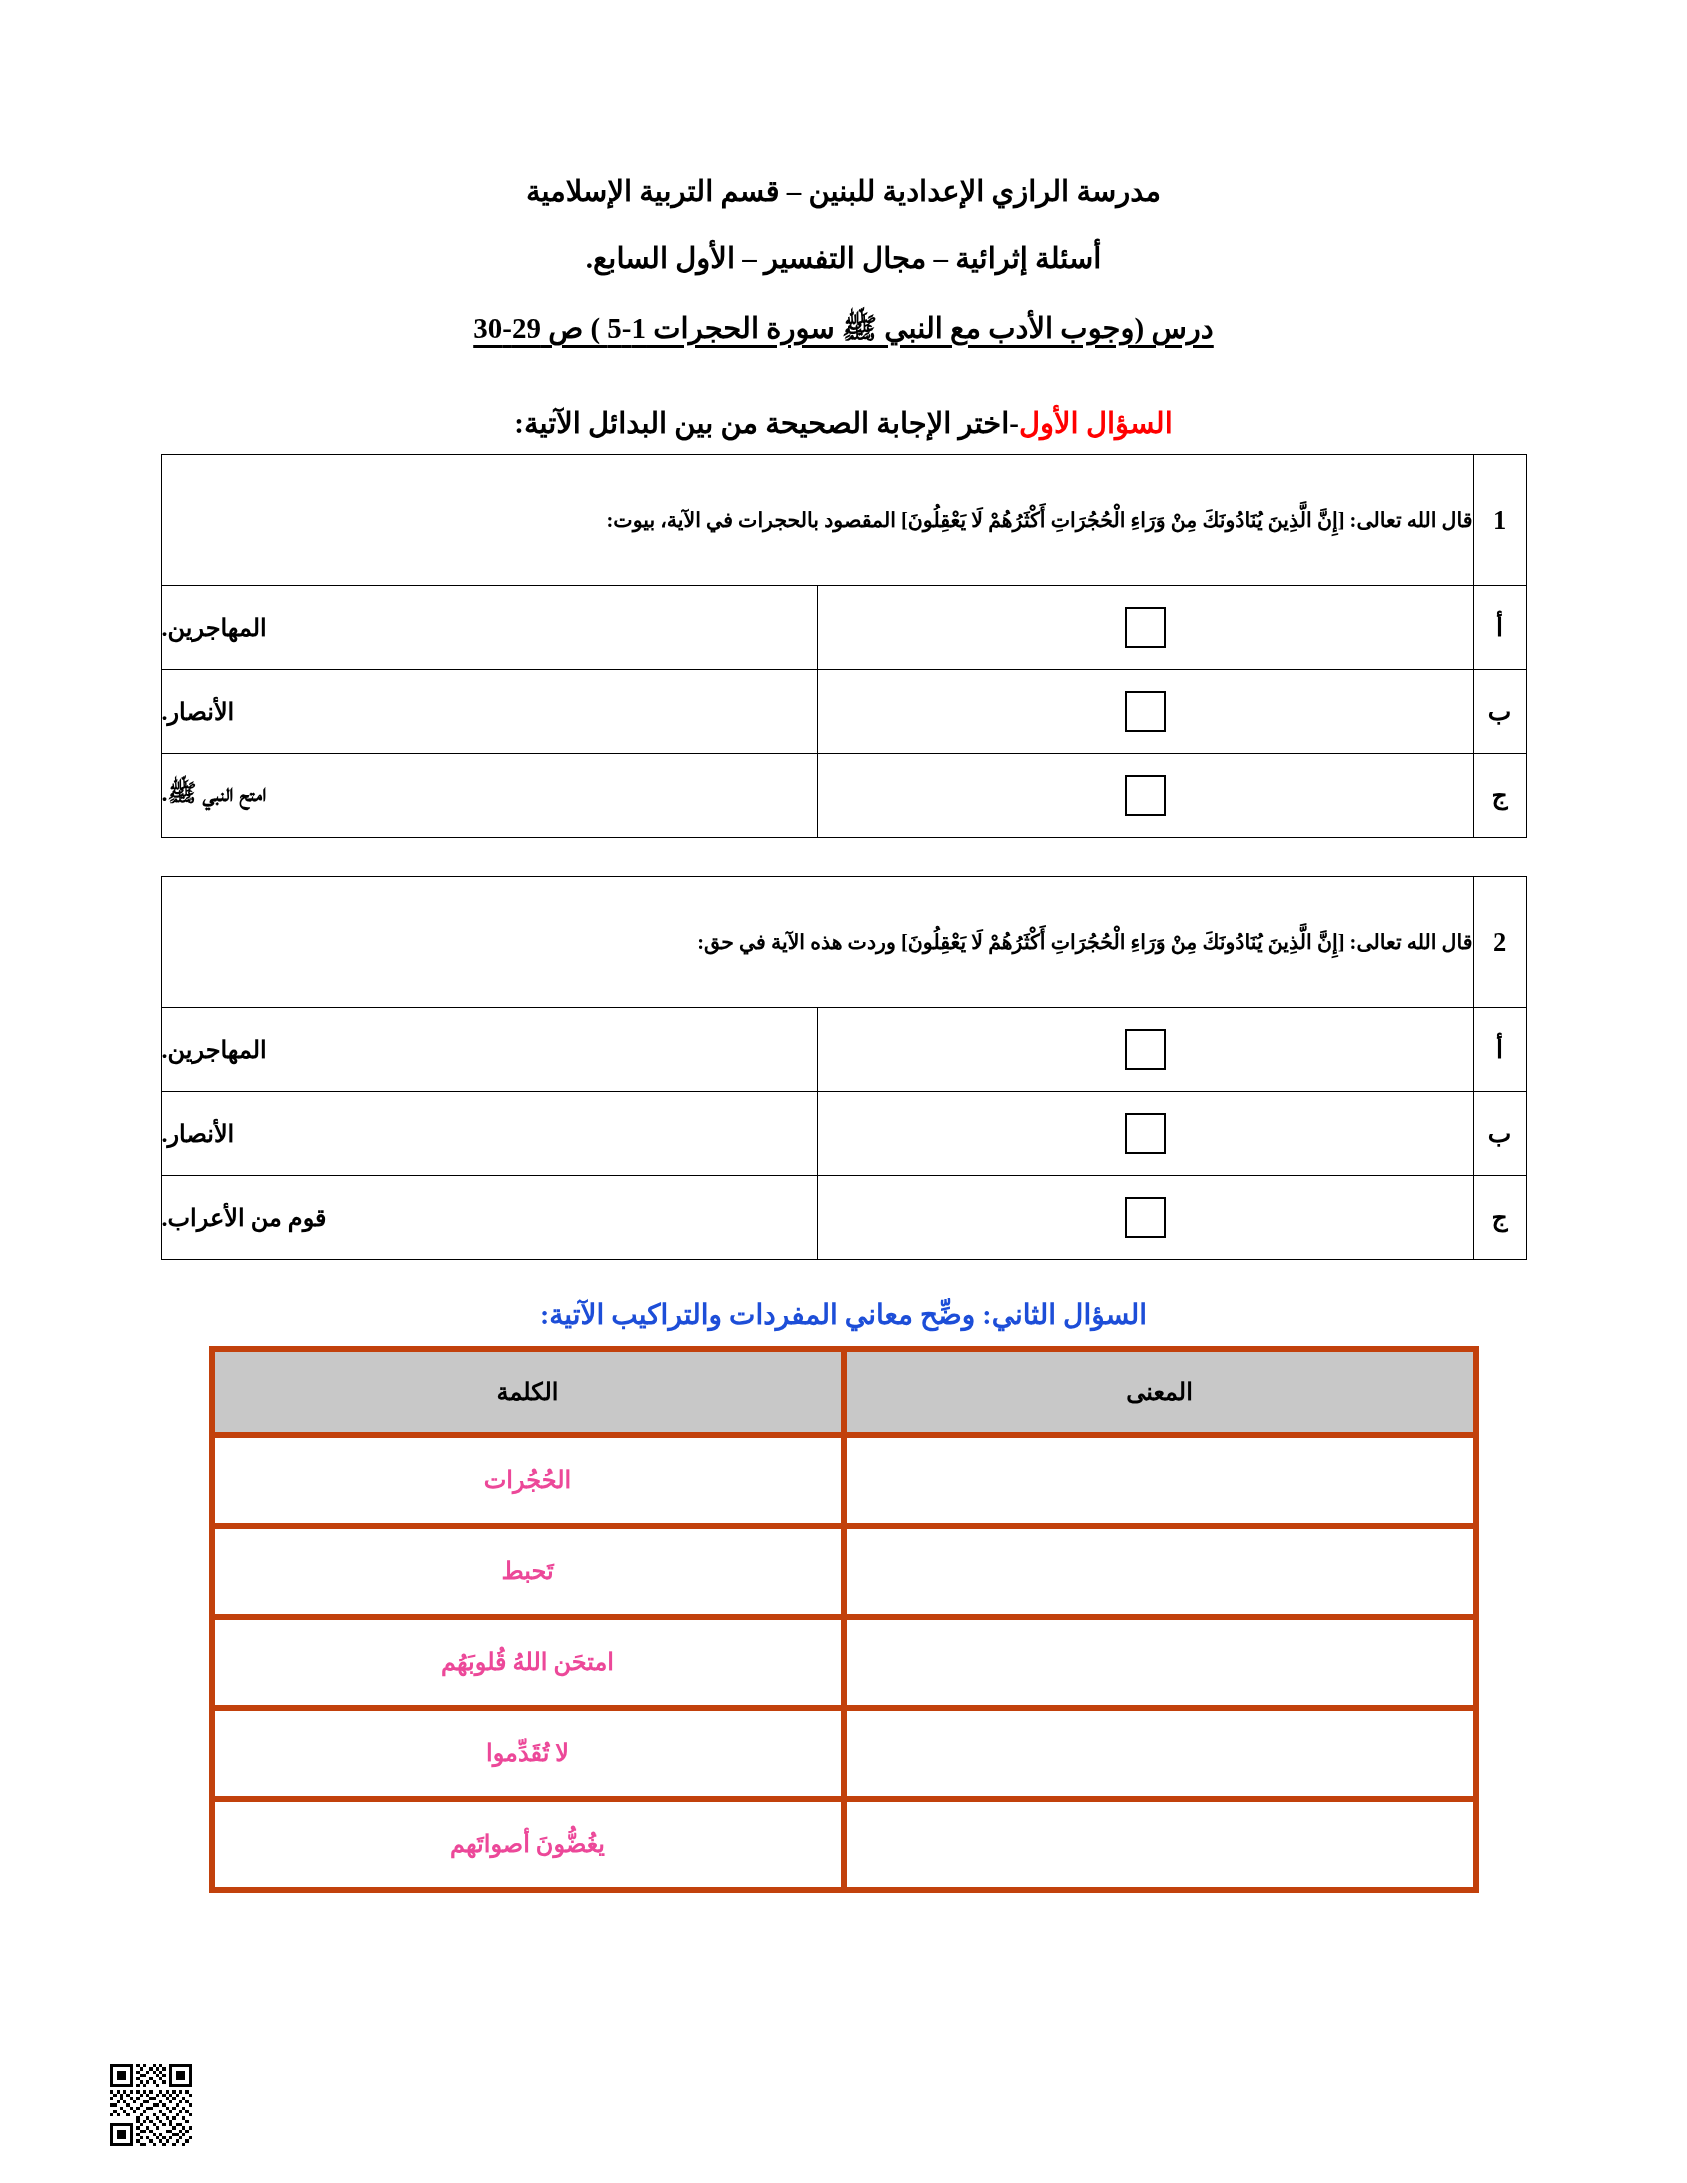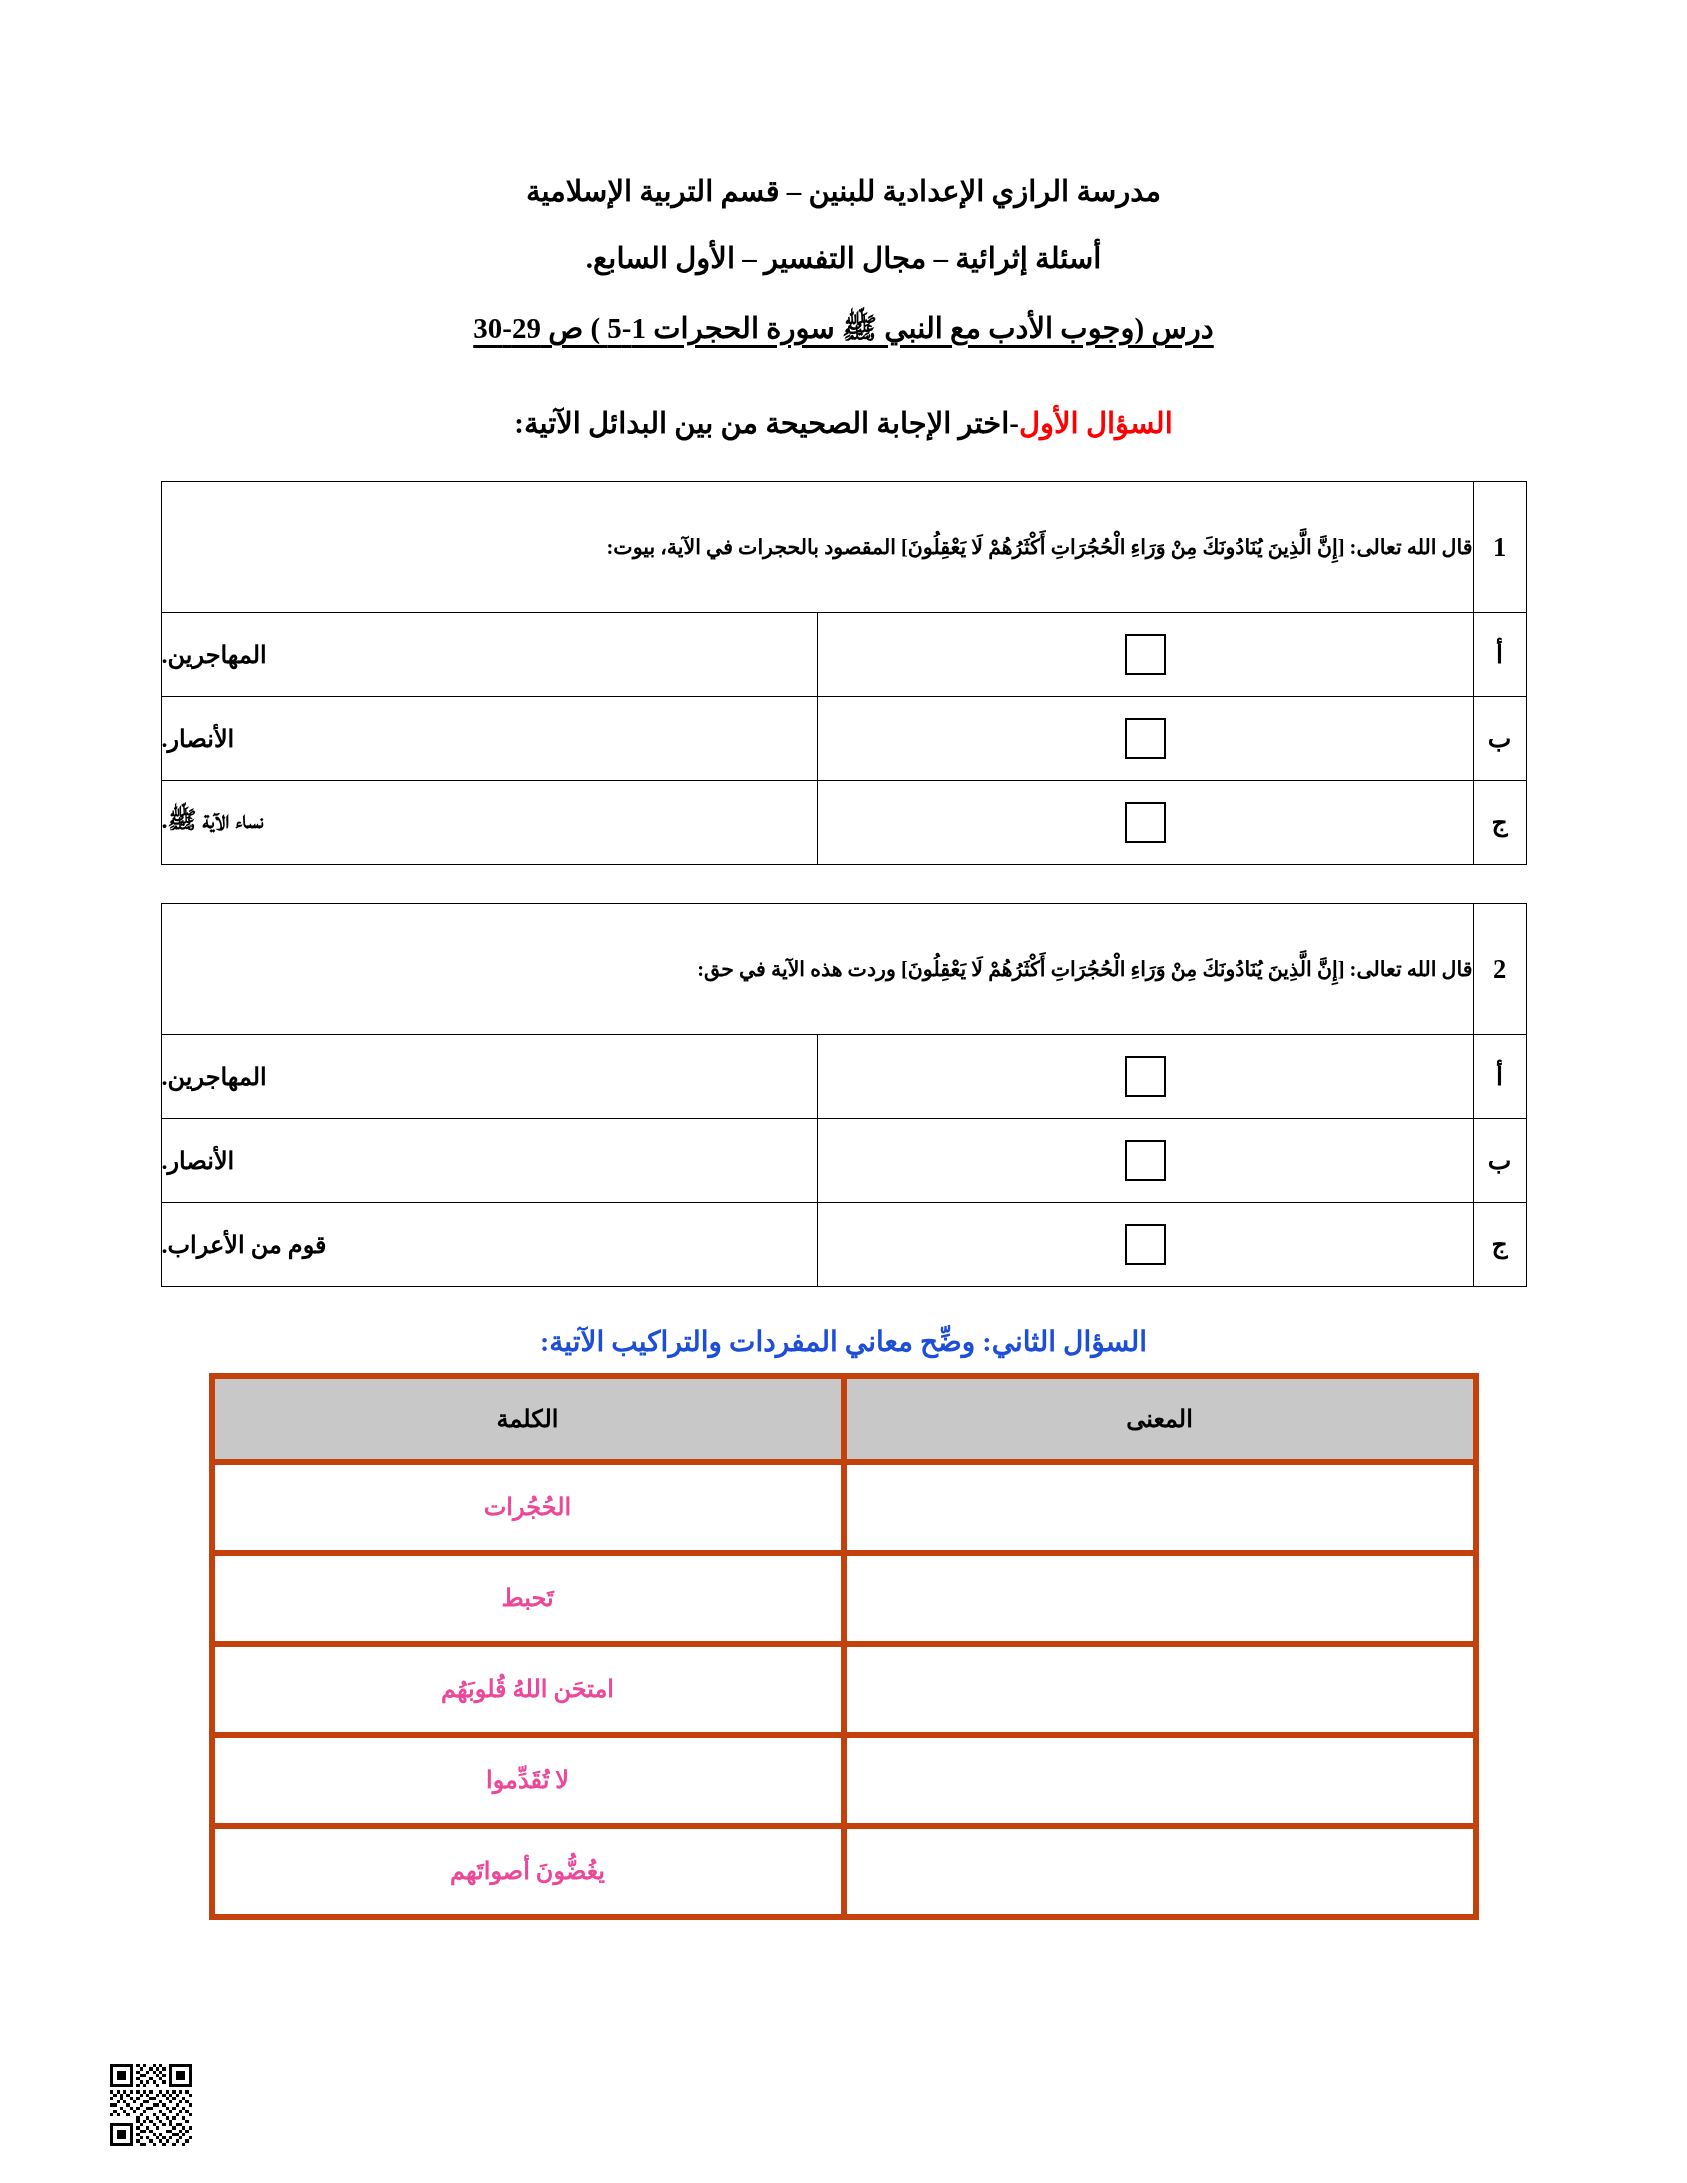--- a/index.html
+++ b/index.html
@@ -45,21 +45,21 @@
     text-decoration-thickness: 2.6px;
     margin-bottom: 64px;
   }
 
   
   .q-heading {
     text-align: center;
     font-size: 29px;
     font-weight: bold;
     line-height: 1.15;
-    margin: 0 0 41px 0;
+    margin: 0 0 14px 0;
   }
   .q-heading .red {
     color: #ff0000;
   }
   .q2-heading {
     text-align: center;
     font-size: 28px;
     font-weight: bold;
     color: #1d4ed8;
     margin: 9.3px 0 14.6px 0;
@@ -207,21 +207,21 @@
           <td class="col-box">
             <span class="checkbox"></span>
           </td>
           <td class="opt-text">الأنصار.</td>
         </tr>
         <tr class="opt-row">
           <td class="col-num opt-label">ج</td>
           <td class="col-box">
             <span class="checkbox"></span>
           </td>
-          <td class="opt-text">نساء الآية ﷺ.</td>
+          <td class="opt-text">امتح النبي ﷺ.</td>
         </tr>
       </tbody>
     </table>
   </div>
 
   <div class="mcq-wrap">
     <table class="mcq">
       <tbody>
         <tr>
           <td class="col-num num-cell">2</td>

